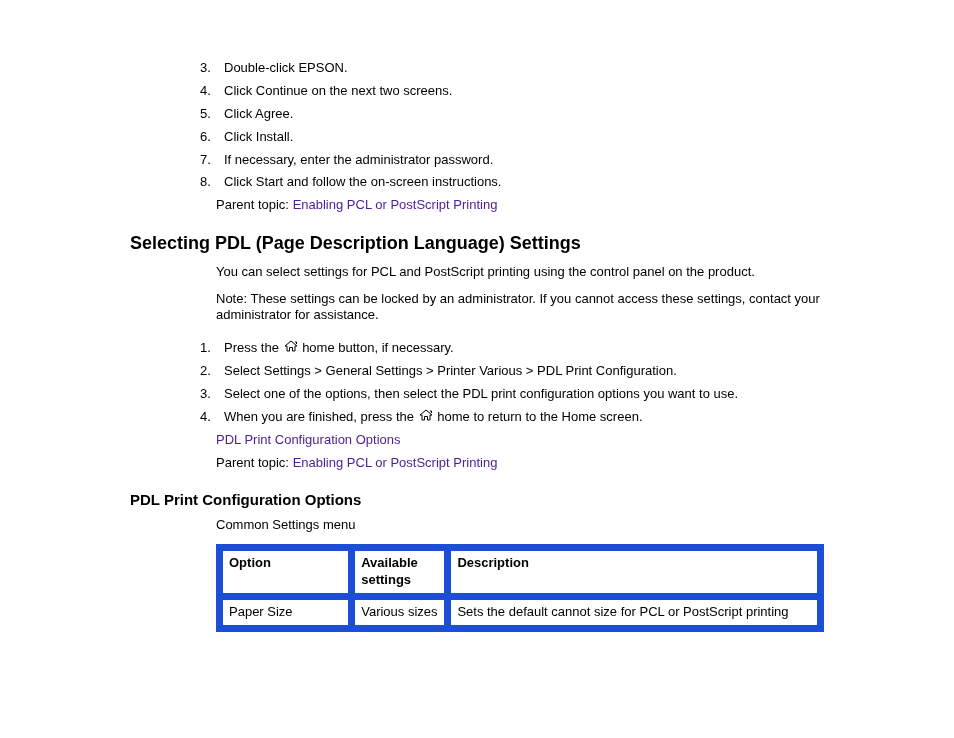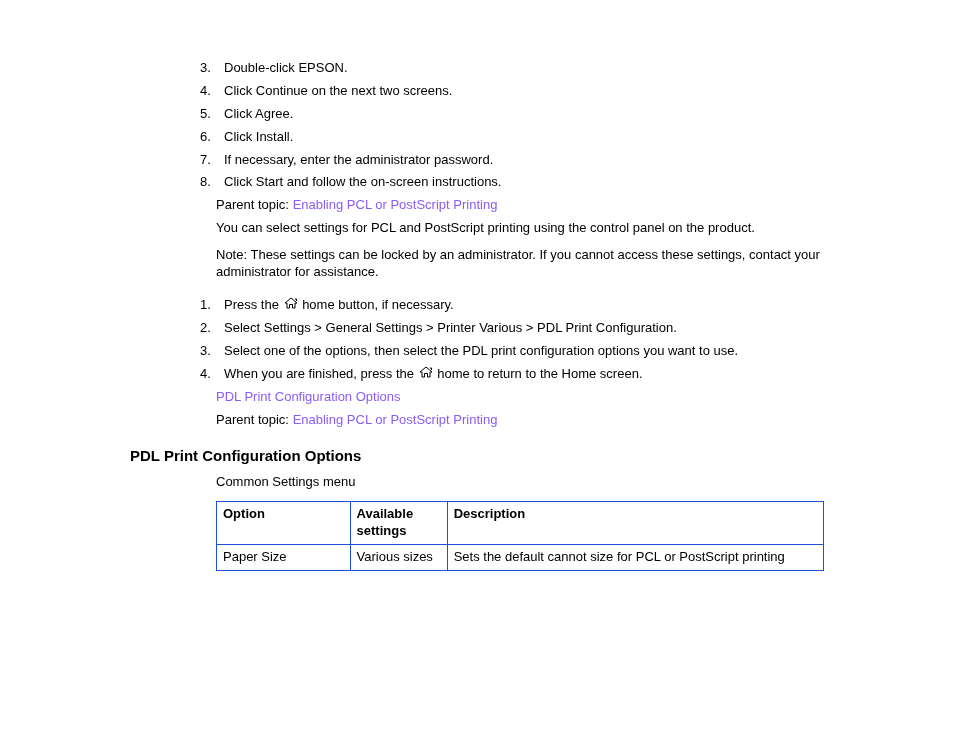--- a/index.html
+++ b/index.html
@@ -49,37 +49,37 @@
   }
   .body-text {
     margin-left: 86px;
     margin-bottom: 10px;
   }
   .note {
     margin-left: 86px;
     margin-bottom: 16px;
   }
   a, .link {
-    color: #8b5cf6;
+    color: #4c1d95;
     text-decoration: none;
   }
   .bold { font-weight: normal; }
   .home-icon {
     display: inline-block;
     vertical-align: middle;
     margin: 0 1px;
   }
   table.opt {
     border-collapse: collapse;
     margin-left: 86px;
     margin-top: 6px;
     width: calc(100% - 86px);
   }
   table.opt th, table.opt td {
-    border: 1px solid #1d4ed8;
+    border: 7px solid #1d4ed8;
     padding: 4px 6px;
     text-align: left;
     vertical-align: top;
     font-size: 13px;
   }
   table.opt th {
     font-weight: bold;
   }
   .col-opt { width: 22%; }
   .col-avail { width: 16%; }
@@ -97,20 +97,21 @@
     <li><span class="num">6.</span><span>Click </span><span class="bold">Install</span><span>.</span></li>
     <li><span class="num">7.</span><span>If necessary, enter the administrator password.</span></li>
     <li><span class="num">8.</span><span>Click </span><span class="bold">Start</span><span> and follow the on-screen instructions.</span></li>
   </ol>
 
   <div class="parent-topic">
     <span class="bold">Parent topic:</span>
     <a href="#">Enabling PCL or PostScript Printing</a>
   </div>
 
+  <h2>Selecting PDL (Page Description Language) Settings</h2>
 
   <div class="body-text">You can select settings for PCL and PostScript printing using the control panel on the product.</div>
 
   <div class="note">
     <span class="bold">Note:</span><span> These settings can be locked by an administrator. If you cannot access these settings, contact your administrator for assistance.</span>
   </div>
 
   <ol class="steps">
     <li>
       <span class="num">1.</span>

